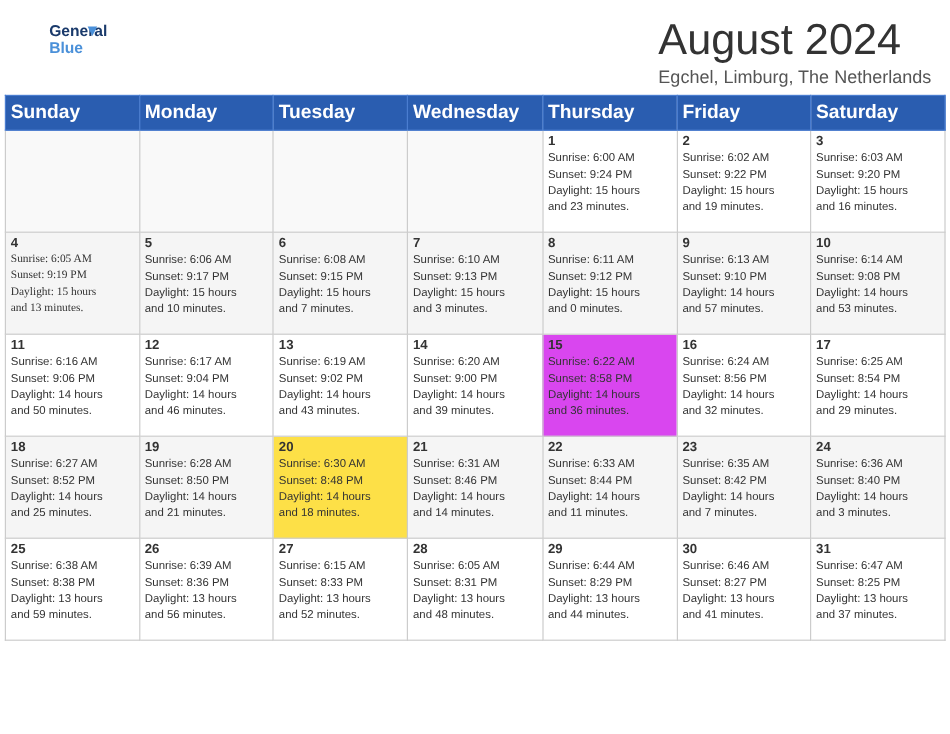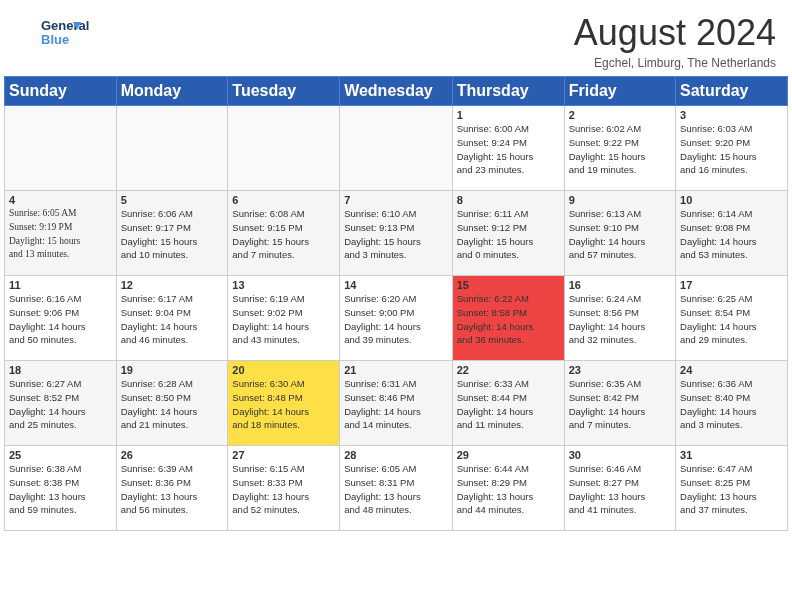--- a/index.html
+++ b/index.html
@@ -2,23 +2,23 @@
 <html><head>
   <meta charset="utf-8">
   <style>
     * { box-sizing: border-box; margin: 0; padding: 0; }
     body { font-family: Arial, sans-serif; background: #fff; width: 792px; height: 612px; overflow: hidden; }
 
     .header { display: flex; justify-content: space-between; align-items: flex-start; padding: 12px 16px 6px 16px; }
     .logo-container { display: flex; align-items: center; gap: 4px; }
     .logo-icon { width: 36px; height: 36px; }
 
-    .title-block { text-align: right; }
+    .title-block { text-align: left; }
     .month-title { font-size: 36px; color: #333; font-weight: normal; }
-    .location { font-size: 12px; color: #555; margin-top: 2px; }
+    .location { font-size: 15px; color: #555; margin-top: 2px; }
 
     .calendar { width: 100%; border-collapse: collapse; }
     .calendar th {
       background: #2a5db0;
       color: #fff;
       font-size: 16px;
       font-weight: bold;
       padding: 5px 4px;
       text-align: left;
       border: 1px solid #4a7dd0;
@@ -170,21 +170,21 @@
 Daylight: 14 hours
 and 43 minutes.</div>
           </td>
           <td style="background: rgb(255, 255, 255);">
             <span class="day-num">14</span>
             <div class="day-info" style="white-space: pre-line;">Sunrise: 6:20 AM
 Sunset: 9:00 PM
 Daylight: 14 hours
 and 39 minutes.</div>
           </td>
-          <td style="background: #ef4444; margin-top: 48px;">
+          <td style="background: #d946ef; margin-top: 48px;">
             <span class="day-num">15</span>
             <div class="day-info" style="white-space: pre-line;">Sunrise: 6:22 AM
 Sunset: 8:58 PM
 Daylight: 14 hours
 and 36 minutes.</div>
           </td>
           <td style="background: rgb(255, 255, 255);">
             <span class="day-num">16</span>
             <div class="day-info" style="white-space: pre-line;">Sunrise: 6:24 AM
 Sunset: 8:56 PM

